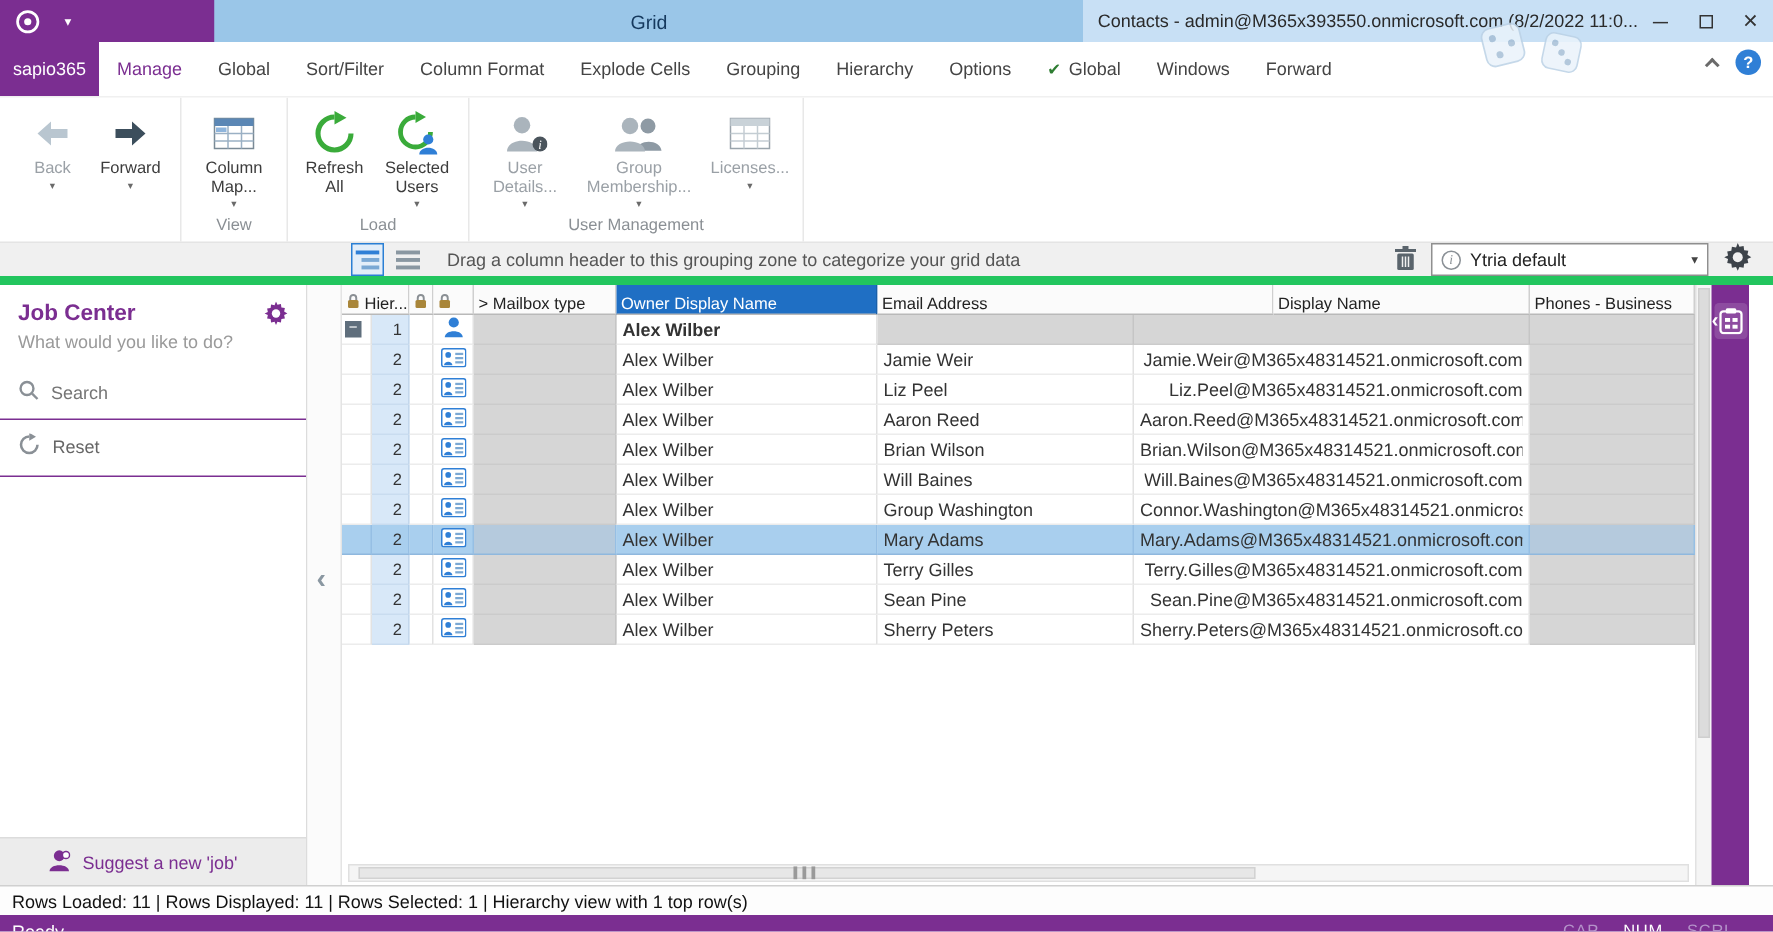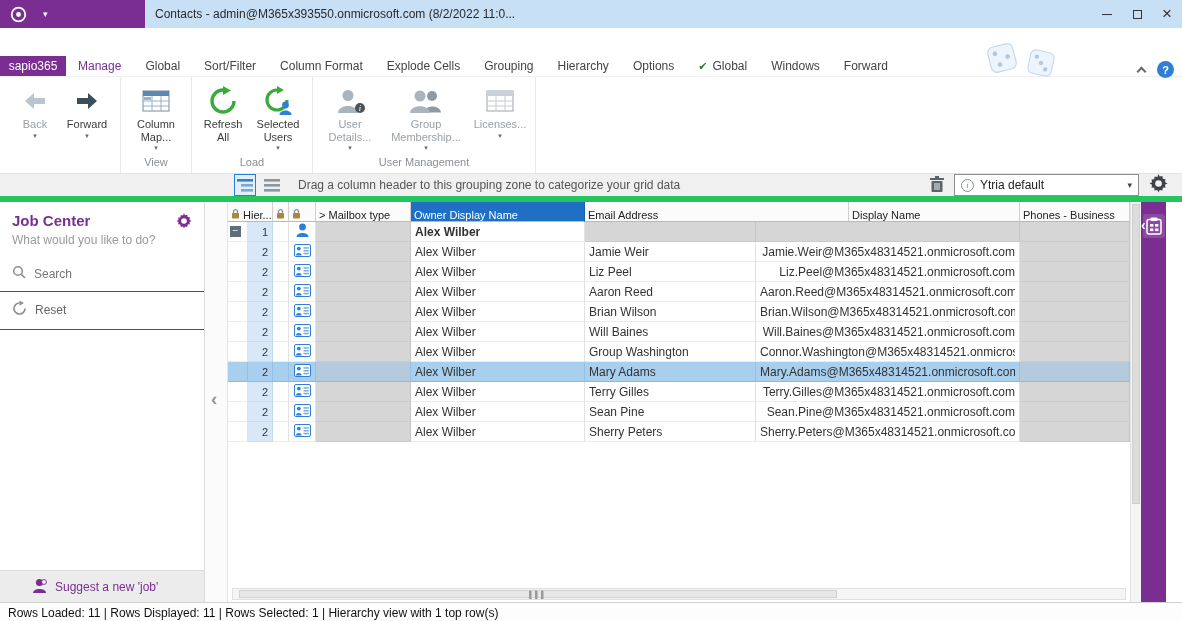--- a/index.html
+++ b/index.html
@@ -11,21 +11,21 @@
   .title-left { width:145px; background:#7b2e91; color:#fff; display:flex; align-items:center; padding-left:10px; gap:16px; }
   .title-doc-tab { width:585px; background:#9ac6e8; display:flex; align-items:center; justify-content:center; color:#15395e; font-size:13px; }
   .title-right { flex:1; background:#c8e0f5; display:flex; align-items:center; }
   .title-text { flex:1; padding-left:10px; color:#2a2a2a; font-size:12px; white-space:nowrap; overflow:hidden; }
   .winbtn { width:30px; height:28px; display:flex; align-items:center; justify-content:center; color:#333; font-size:14px; }
   .winbtn .maxbox { width:9px; height:9px; border:1.4px solid #333; display:inline-block; }
   .appicon { display:inline-flex; }
   .title-caret { font-size:9px; }
 
   
-  .tabsrow { height:21px; background:#fff; display:flex; align-items:stretch; position:relative; border-bottom:1px solid #f0f0f0;margin-top:28px; }
+  .tabsrow { height:37px; background:#fff; display:flex; align-items:stretch; position:relative; border-bottom:1px solid #f0f0f0; }
   .apptab { width:66px; background:#7b2e91; color:#fff; display:flex; align-items:center; justify-content:center; font-size:12px; }
   .tabstrip { display:flex; align-items:stretch; }
   .rtab { padding:0 12px; display:flex; align-items:center; gap:5px; color:#444; font-size:12px; cursor:default; white-space:nowrap; }
   .rtab.active { color:#7b2e91; }
   .tab-check { color:#2e7d32; font-size:11px; }
   .tabsrow-right { position:absolute; right:8px; top:0; height:27px; display:flex; align-items:center; gap:12px; }
   .chev-up { width:7px; height:7px; border-left:2px solid #6a6a6a; border-bottom:2px solid #6a6a6a; transform:rotate(135deg); margin-top:4px; }
   .helpbtn { width:17px; height:17px; border-radius:50%; background:#2f7fd6; color:#fff; font-size:11px; font-weight:bold; display:flex; align-items:center; justify-content:center; }
   .dice { position:absolute; opacity:.85; }
 
@@ -110,20 +110,23 @@
 
 <div class="titlebar">
   <div class="title-left">
     <span class="appicon">
       <svg width="17" height="17">
           <circle cx="8.5" cy="8.5" r="6.8" fill="none" stroke="#fff" stroke-width="1.8"></circle>
           <circle cx="8.5" cy="8.5" r="2.4" fill="#fff"></circle>
         </svg>
     </span>
     <span class="title-caret">▾</span>
+  </div>
+  <div class="title-doc-tab">
+    <span>Grid</span>
   </div>
   <div class="title-right">
     <span class="title-text">Contacts - admin@M365x393550.onmicrosoft.com (8/2/2022 11:0...</span>
     <span class="winbtn">─</span>
     <span class="winbtn">
         <span class="maxbox"></span>
       </span>
     <span class="winbtn" style="font-size:17px;">×</span>
   </div>
 </div>

